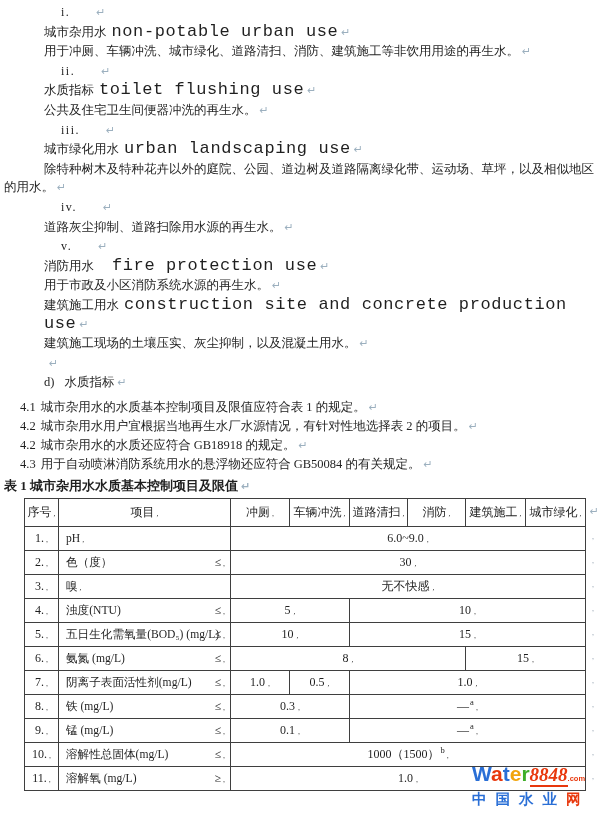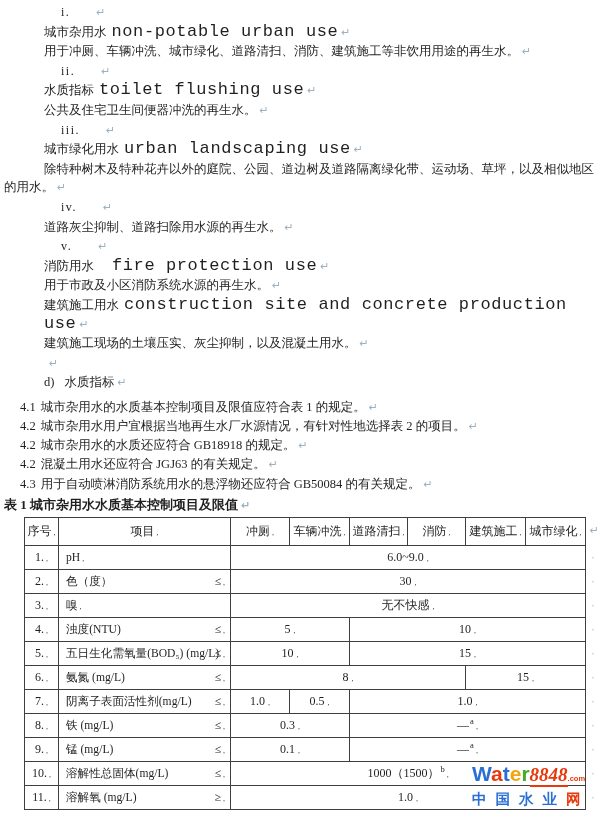--- a/index.html
+++ b/index.html
@@ -105,21 +105,20 @@
   <div class="ln blank-ln"><span class="pil"></span></div>
 
   <div class="ln subhead-ln">
     <span class="sub-lbl">d)</span><span>水质指标</span><span class="pil"></span>
   </div>
 
   <section class="clauses">
     <div class="clause"><span class="cl-num">4.1</span><span>城市杂用水的水质基本控制项目及限值应符合表 1 的规定。</span><span class="pil"></span></div>
     <div class="clause"><span class="cl-num">4.2</span><span>城市杂用水用户宜根据当地再生水厂水源情况，有针对性地选择表 2 的项目。</span><span class="pil"></span></div>
     <div class="clause"><span class="cl-num">4.2</span><span>城市杂用水的水质还应符合 GB18918 的规定。</span><span class="pil"></span></div>
-    <div class="clause"><span class="cl-num">4.2</span><span>混凝土用水还应符合 JGJ63 的有关规定。</span><span class="pil"></span></div>
     <div class="clause"><span class="cl-num">4.3</span><span>用于自动喷淋消防系统用水的悬浮物还应符合 GB50084 的有关规定。</span><span class="pil"></span></div>
   </section>
 
   <div class="tbl-title"><span>表 1  城市杂用水水质基本控制项目及限值</span><span class="pil"></span></div>
 
   <div class="tbl">
     <div class="trow thead">
       <div class="cell hsn">
             <span class="cmark">序号</span>
           </div>

